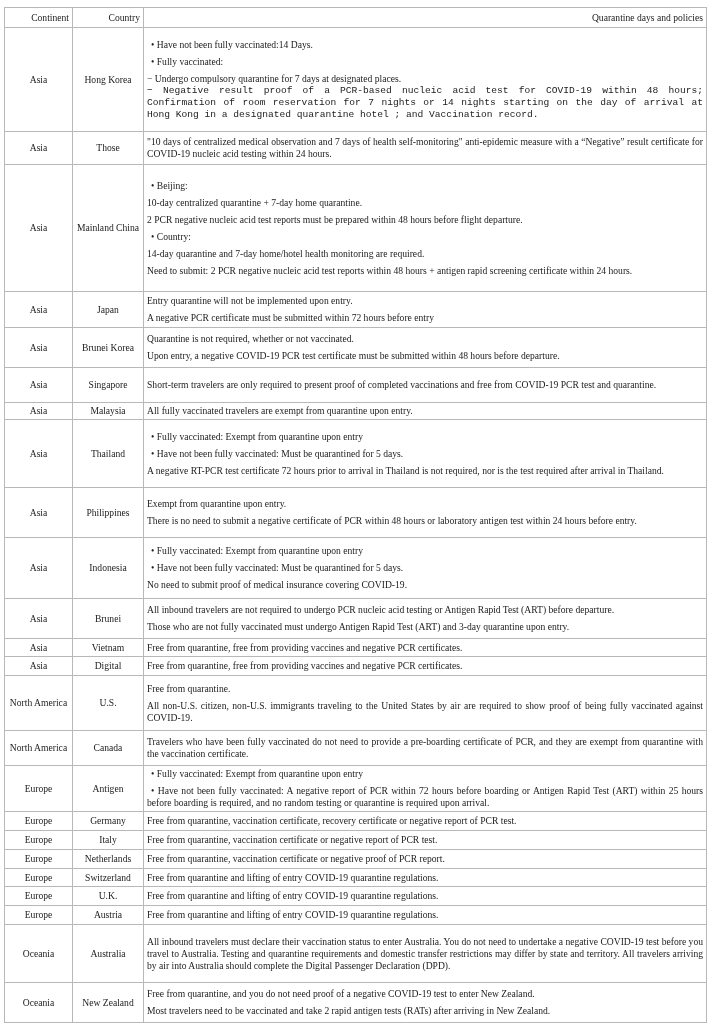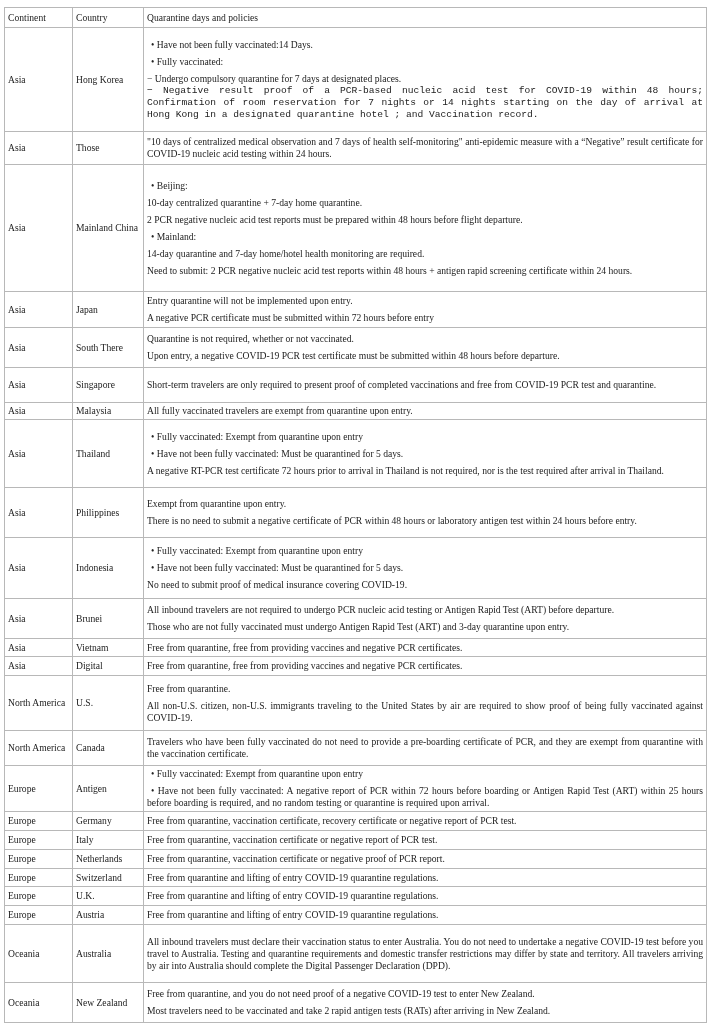--- a/index.html
+++ b/index.html
@@ -12,22 +12,22 @@
     font-size: 9.6px;
     line-height: 12px;
     color: #222222;
     table-layout: fixed;
   }
   .tbl td, .tbl th {
     border: 1px solid #b8b8b8;
     padding: 0 3px;
     vertical-align: middle;
   }
-  .tbl th { font-weight: normal; text-align: left; height: 19px; }
-  .tbl td.c { text-align: left; }
+  .tbl th { font-weight: normal; text-align: right; height: 19px; }
+  .tbl td.c { text-align: center; }
   .tbl td.p { text-align: justify; padding: 2px 3px; }
   .line { display: block; margin: 0; }
   .line + .line { margin-top: 5px; }
   .line.tight + .line.tight { margin-top: 0; font-family: Liberation Mono, monospace; }
   .bullet::before { content: "\2022\00a0"; padding-left: 4px; }
   .dash::before { content: "\2212\00a0"; }
 </style>
 </head>
 <body>
 
@@ -62,36 +62,36 @@
           <span class="line">"10 days of centralized medical observation and 7 days of health self-monitoring" anti-epidemic measure with a “Negative” result certificate for COVID-19 nucleic acid testing within 24 hours.</span>
         </td>
       </tr>
       <tr style="height: 127px;">
         <td class="c">Asia</td>
         <td class="c">Mainland China</td>
         <td class="p">
           <span class="line bullet">Beijing:</span>
           <span class="line">10-day centralized quarantine + 7-day home quarantine.</span>
           <span class="line">2 PCR negative nucleic acid test reports must be prepared within 48 hours before flight departure.</span>
-          <span class="line bullet">Mainland:</span>
+          <span class="line bullet">Country:</span>
           <span class="line">14-day quarantine and 7-day home/hotel health monitoring are required.</span>
           <span class="line">Need to submit: 2 PCR negative nucleic acid test reports within 48 hours + antigen rapid screening certificate within 24 hours.</span>
         </td>
       </tr>
       <tr style="height: 36px;">
         <td class="c">Asia</td>
         <td class="c">Japan</td>
         <td class="p">
           <span class="line">Entry quarantine will not be implemented upon entry.</span>
           <span class="line">A negative PCR certificate must be submitted within 72 hours before entry</span>
         </td>
       </tr>
       <tr style="height: 40px;">
         <td class="c">Asia</td>
-        <td class="c">South There</td>
+        <td class="c">Brunei Korea</td>
         <td class="p">
           <span class="line">Quarantine is not required, whether or not vaccinated.</span>
           <span class="line">Upon entry, a negative COVID-19 PCR test certificate must be submitted within 48 hours before departure.</span>
         </td>
       </tr>
       <tr style="height: 35px;">
         <td class="c">Asia</td>
         <td class="c">Singapore</td>
         <td class="p">
           <span class="line">Short-term travelers are only required to present proof of completed vaccinations and free from COVID-19 PCR test and quarantine.</span>

